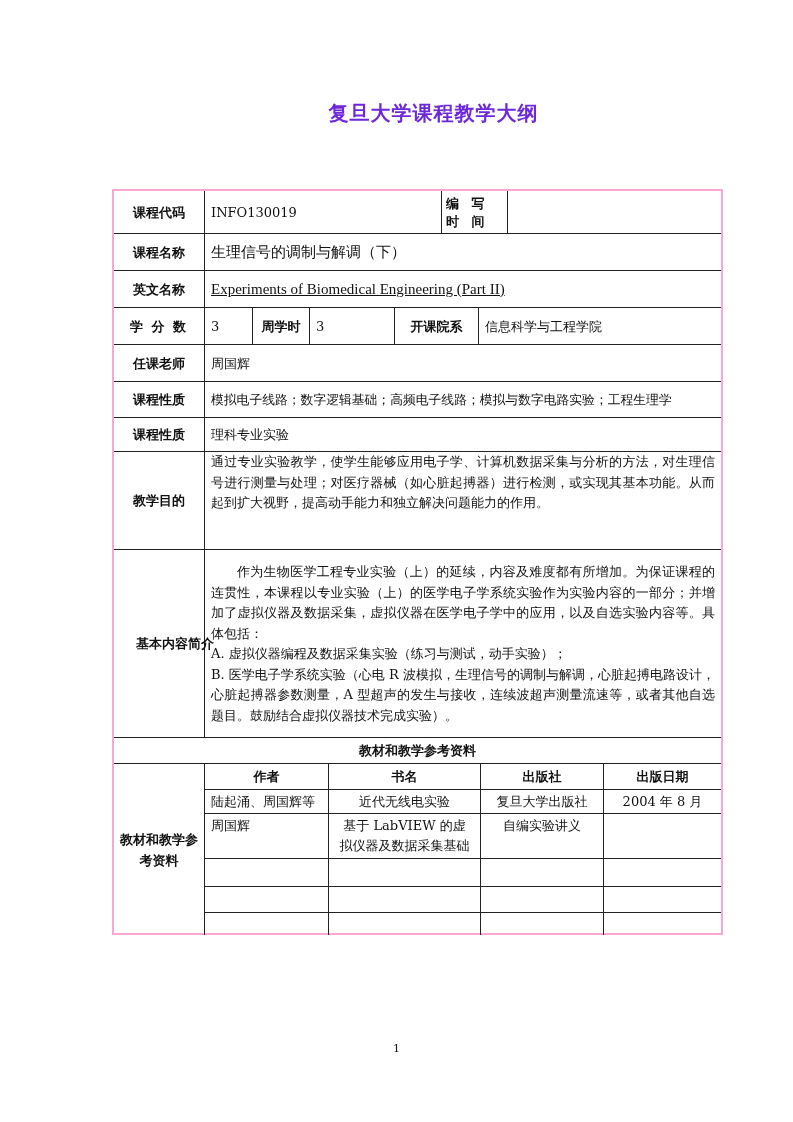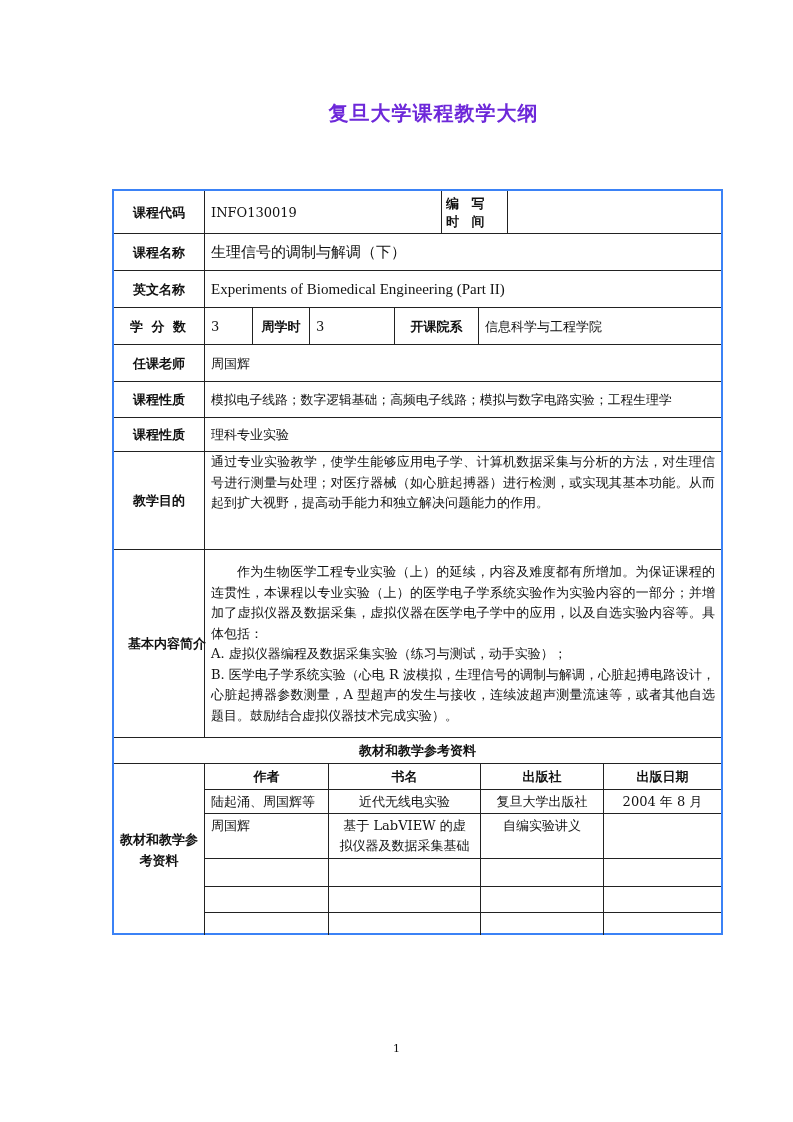--- a/index.html
+++ b/index.html
@@ -2,21 +2,21 @@
 <html><head>
 <meta charset="utf-8">
 <style>
   html, body { margin: 0; padding: 0; background: #ffffff; }
   body { width: 793px; height: 1122px; position: relative; overflow: hidden;
          font-family: "DejaVu Serif", "Liberation Serif", serif; color: #111; }
   .title { position: absolute; left: 0; top: 100px; width: 793px; text-align: center;
            font-family: "DejaVu Sans", "Liberation Sans", sans-serif; font-weight: bold;
            font-size: 20px; letter-spacing: 1px; color: #6d28d9; padding-left: 37px; }
   .tbl { position: absolute; left: 112px; top: 189px; width: 611px; height: 746px;
-         border: 2px solid #3b82f6; box-sizing: border-box; }
+         border: 2px solid #f9a8d4; box-sizing: border-box; }
   .cell { position: absolute; box-sizing: border-box; font-size: 13px; line-height: 17px; }
   .hl { position: absolute; height: 0; border-top: 1px solid #222; }
   .vl { position: absolute; width: 0; border-left: 1px solid #222; }
   .lbl { font-family: "DejaVu Sans", "Liberation Sans", sans-serif; font-weight: bold;
          font-size: 13px; display: flex; align-items: center; justify-content: center;
          text-align: center; }
   .val { display: flex; align-items: center; padding-left: 6px; font-size: 13px; }
   .para { padding: 4px 6px 0 6px; font-size: 13px; line-height: 20.5px; text-align: justify; }
   .center { display: flex; align-items: center; justify-content: center; text-align: center; }
   .ref { font-size: 13px; line-height: 20px; }
@@ -58,42 +58,42 @@
   <div class="vl" style="left:489px;top:572px;height:172px;"></div>
 
   <div class="cell lbl" style="left:0;top:0;width:90px;height:42px;">课程代码</div>
   <div class="cell val" style="left:91px;top:0;width:236px;height:42px;">INFO130019</div>
   <div class="cell" style="left:328px;top:2px;width:65px;height:40px;font-family:'DejaVu Sans','Liberation Sans',sans-serif;font-weight:bold;padding:2px 4px;line-height:18px;letter-spacing:4px;">编 写 时 间</div>
 
   <div class="cell lbl" style="left:0;top:43px;width:90px;height:36px;">课程名称</div>
   <div class="cell val" style="left:91px;top:43px;width:516px;height:36px;font-size:15px;">生理信号的调制与解调（下）</div>
 
   <div class="cell lbl" style="left:0;top:80px;width:90px;height:36px;font-family:Liberation Serif, serif;">英文名称</div>
-  <div class="cell val" style="left:91px;top:80px;width:516px;height:36px;font-family:'Liberation Serif','DejaVu Serif',serif;font-size:15px;">Experiments of Biomedical Engineering (Part II)</div>
+  <div class="cell val" style="left:91px;top:80px;width:516px;height:36px;font-family:'Liberation Serif','DejaVu Serif',serif;font-size:15px;text-decoration:underline;">Experiments of Biomedical Engineering (Part II)</div>
 
   <div class="cell lbl" style="left:0;top:117px;width:90px;height:36px;letter-spacing:2px;">学 分 数</div>
   <div class="cell val" style="left:91px;top:117px;width:47px;height:36px;">3</div>
   <div class="cell lbl" style="left:139px;top:117px;width:56px;height:36px;">周学时</div>
   <div class="cell val" style="left:196px;top:117px;width:84px;height:36px;">3</div>
   <div class="cell lbl" style="left:281px;top:117px;width:83px;height:36px;">开课院系</div>
   <div class="cell val" style="left:365px;top:117px;width:242px;height:36px;">信息科学与工程学院</div>
 
   <div class="cell lbl" style="left:0;top:154px;width:90px;height:36px;">任课老师</div>
   <div class="cell val" style="left:91px;top:154px;width:516px;height:36px;">周国辉</div>
 
   <div class="cell lbl" style="left:0;top:191px;width:90px;height:35px;">课程性质</div>
   <div class="cell val" style="left:91px;top:191px;width:516px;height:35px;white-space:nowrap;overflow:hidden;font-size:12.8px;">模拟电子线路；数字逻辑基础；高频电子线路；模拟与数字电路实验；工程生理学</div>
 
   <div class="cell lbl" style="left:0;top:227px;width:90px;height:33px;">课程性质</div>
   <div class="cell val" style="left:91px;top:227px;width:516px;height:33px;">理科专业实验</div>
 
   <div class="cell lbl" style="left:0;top:261px;width:90px;height:97px;">教学目的</div>
   <div class="cell para" style="left:91px;top:261px;width:516px;height:97px;padding-top:0;">通过专业实验教学，使学生能够应用电子学、计算机数据采集与分析的方法，对生理信号进行测量与处理；对医疗器械（如心脏起搏器）进行检测，或实现其基本功能。从而起到扩大视野，提高动手能力和独立解决问题能力的作用。</div>
 
-  <div class="cell lbl" style="left:8px;top:359px;width:90px;height:187px;padding:0 4px;line-height:20px;">基本内容简介</div>
+  <div class="cell lbl" style="left:16px;top:359px;width:90px;height:187px;padding:0 4px;line-height:20px;">基本内容简介</div>
   <div class="cell para" style="left:91px;top:359px;width:516px;height:187px;padding-top:12px;">
     <div style="text-indent:26px;">作为生物医学工程专业实验（上）的延续，内容及难度都有所增加。为保证课程的连贯性，本课程以专业实验（上）的医学电子学系统实验作为实验内容的一部分；并增加了虚拟仪器及数据采集，虚拟仪器在医学电子学中的应用，以及自选实验内容等。具体包括：</div>
     <div>A. 虚拟仪器编程及数据采集实验（练习与测试，动手实验）；</div>
     <div>B. 医学电子学系统实验（心电 R 波模拟，生理信号的调制与解调，心脏起搏电路设计，心脏起搏器参数测量，A 型超声的发生与接收，连续波超声测量流速等，或者其他自选题目。鼓励结合虚拟仪器技术完成实验）。</div>
   </div>
 
   <div class="cell lbl" style="left:0;top:547px;width:607px;height:25px;">教材和教学参考资料</div>
 
   <div class="cell lbl" style="left:0;top:573px;width:90px;height:171px;padding:0 6px;line-height:21px;">教材和教学参考资料</div>
 

